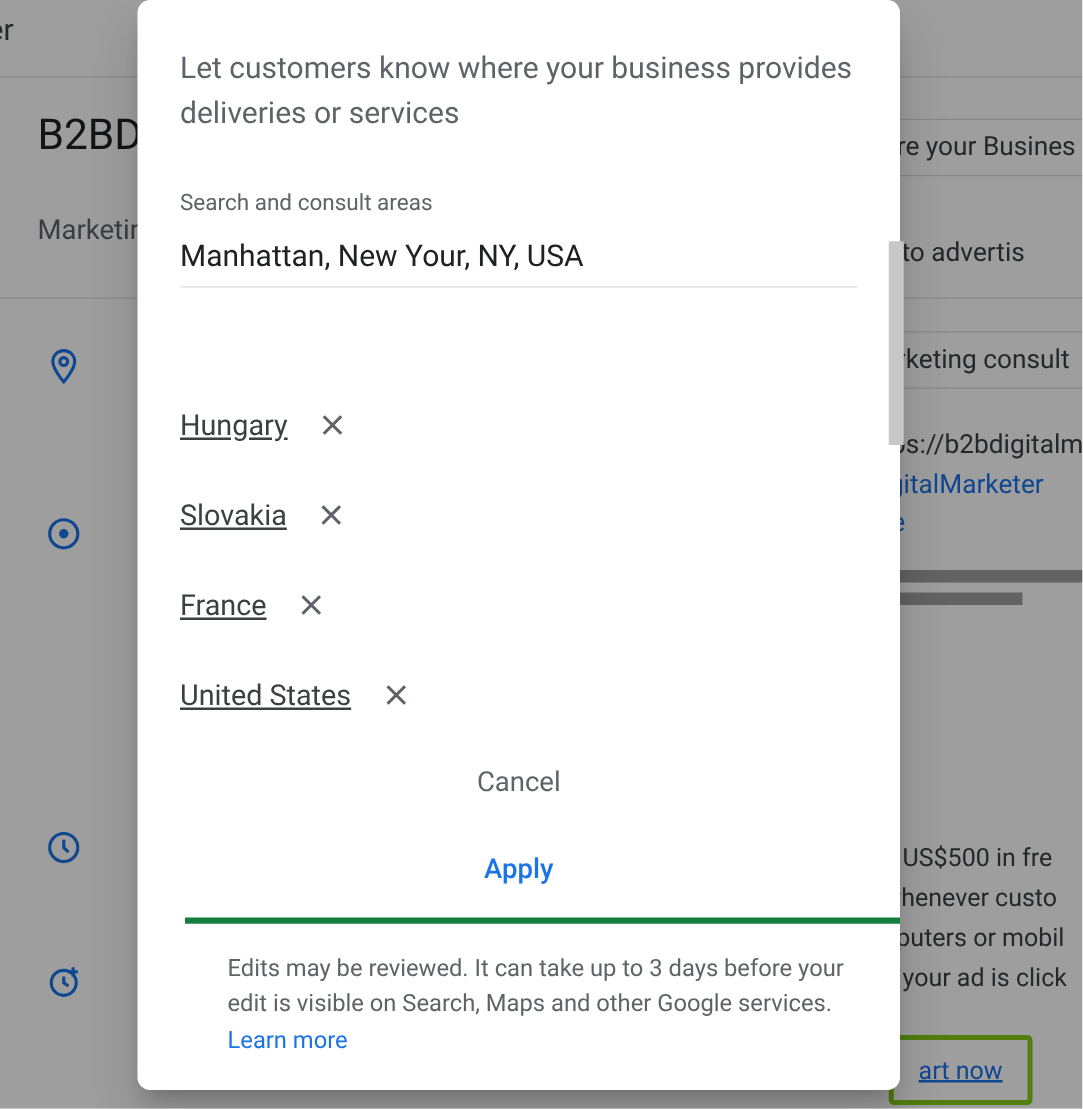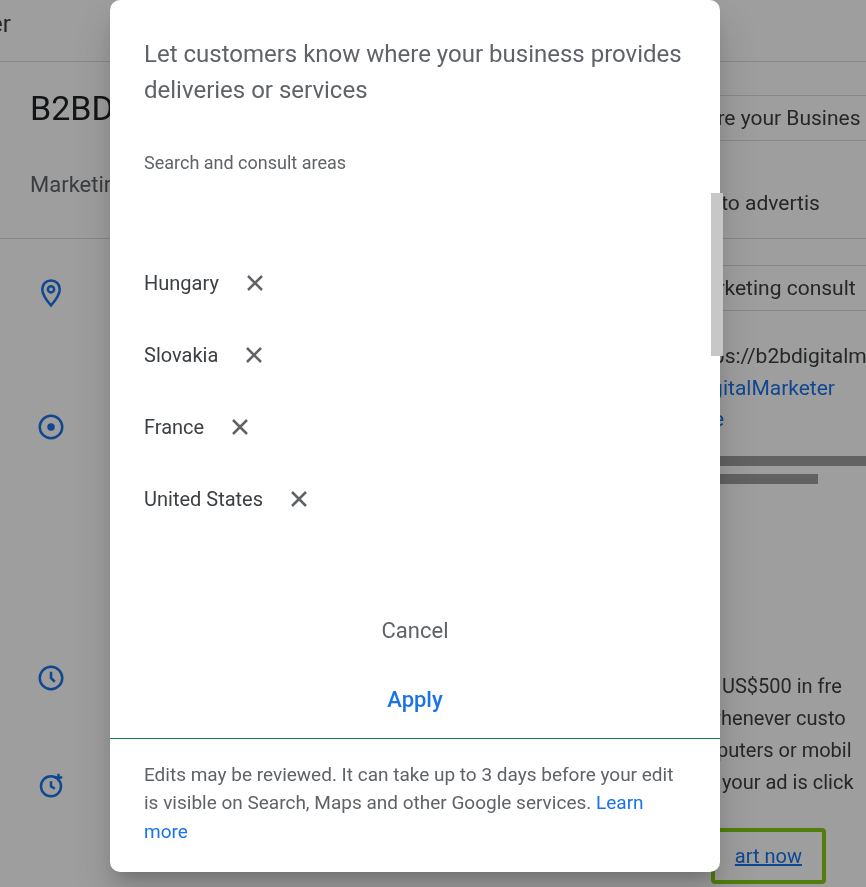--- a/index.html
+++ b/index.html
@@ -178,22 +178,23 @@
     .area-list {
       margin-top: 96px;
     }
     .area-item {
       display: flex;
       align-items: center;
       gap: 22px;
       margin-bottom: 44px;
     }
     .area-label {
-      font-size: 20px;
-      color: #3c4043;
+      font-size: 23px;
+      color: #3c4043;
+      text-decoration: underline;
     }
     .remove-btn {
       width: 28px;
       height: 28px;
       cursor: pointer;
       display: flex;
       align-items: center;
       justify-content: center;
     }
     .remove-btn svg {
@@ -217,22 +218,23 @@
       font-family: inherit;
     }
     .btn-cancel {
       color: #5f6368;
     }
     .btn-apply {
       color: #1a73e8;
       font-weight: 500;
     }
     .modal-footer {
-      border-top: 1px solid #15803d;
+      border-top: 5px solid #15803d;
       padding: 22px 34px 26px;
+      margin-left: 38px;
     }
     .footer-text {
       font-size: 19px;
       color: #5f6368;
       line-height: 1.5;
     }
     .learn-more {
       color: #1a73e8;
       cursor: pointer;
     }
@@ -295,20 +297,21 @@
   <div class="bg-button">art now</div>
 </div>
 
 <div class="dim-overlay"></div>
 
 <div class="modal">
   <div class="modal-scroll-track"></div>
   <div class="modal-content">
     <p class="modal-desc">Let customers know where your business provides deliveries or services</p>
     <div class="field-label">Search and consult areas</div>
+    <input type="text" class="search-input" value="Manhattan, New Your, NY, USA" style="">
 
     <div class="area-list">
       <div class="area-item">
         <span class="area-label">Hungary</span>
         <span class="remove-btn">
           <svg viewBox="0 0 24 24">
               <path d="M5 5 L19 19 M19 5 L5 19"></path>
             </svg>
         </span>
       </div>

